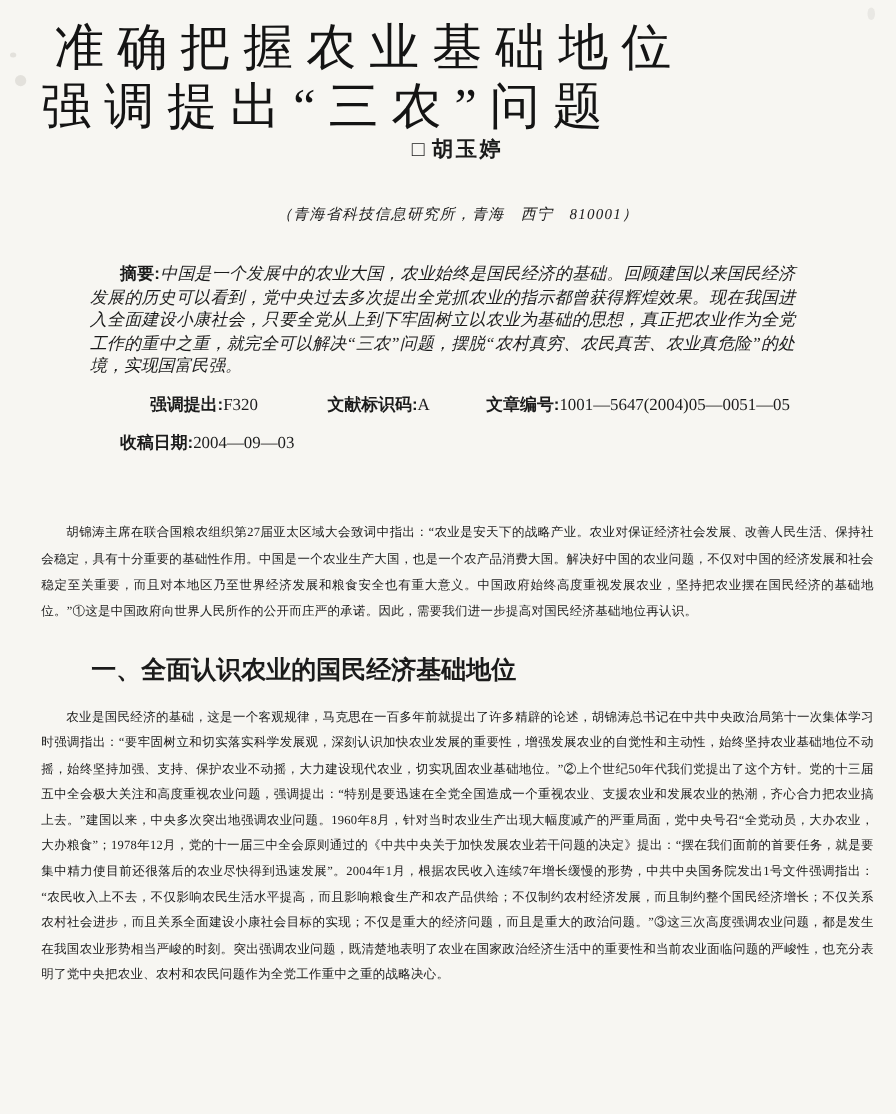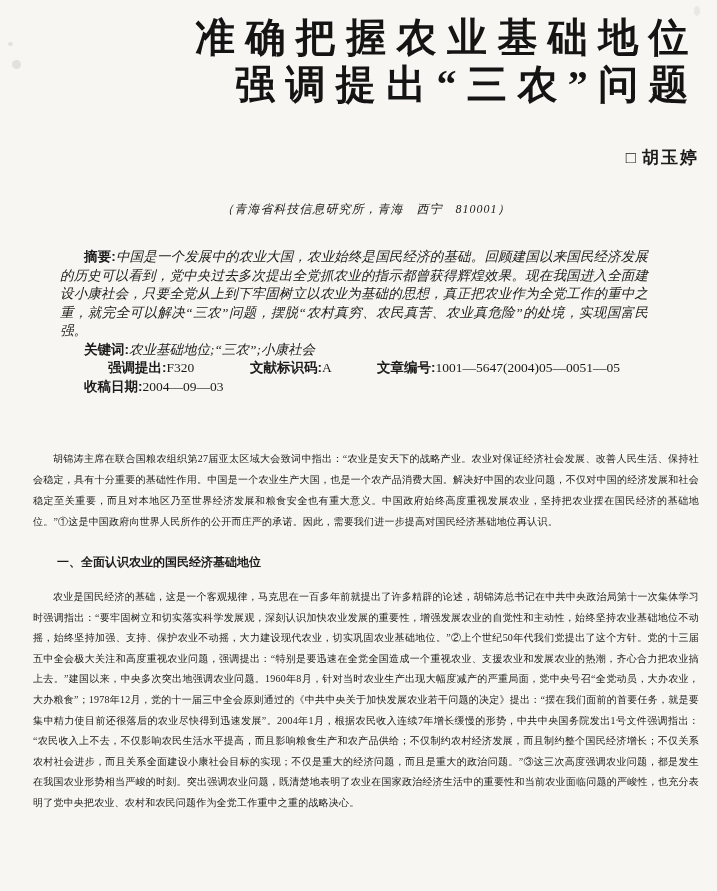--- a/index.html
+++ b/index.html
@@ -8,33 +8,32 @@
     background:#f7f6f2;
     font-family:"Liberation Serif","DejaVu Serif",serif;
     color:#1b1b1b;
     position:relative;
   }
   .content{padding:0 18px 0 33px;}
 
   
   .title{
     margin:14px 0 0 0;
-    text-align:right;
-    font-weight:bold;
+    text-align:left;
+    font-weight:normal;
     font-size:40px;
     line-height:47px;
     letter-spacing:0.26em;
     text-indent:0.26em;
     color:#141414;
   }
 
   
   .author-line{
-    margin-top:38px;
-    text-align:right;
+    text-align:center;
     font-size:17px;
     font-weight:bold;
     font-family:"Liberation Sans","DejaVu Sans",sans-serif;
     letter-spacing:2px;
   }
   .author-line .marker{font-weight:normal;margin-right:4px;}
 
   
   .affiliation{
     margin-top:32px;
@@ -43,21 +42,21 @@
     font-style:italic;
     letter-spacing:1px;
   }
 
   
   .meta-block{
     margin:30px 51px 0 27px;
     font-size:13.5px;
     line-height:18.5px;
   }
-  .meta-block p{margin:0;text-align:justify;}
+  .meta-block p{margin:12px;text-align:justify;}
   .meta-label{
     font-weight:bold;
     font-style:normal;
     font-family:"Liberation Sans","DejaVu Sans",sans-serif;
   }
   .kai{font-style:italic;}
   .abstract-p{text-indent:24px;}
   .keywords-p{text-indent:24px;}
   .meta-line{text-indent:24px;white-space:nowrap;}
   .meta-group{display:inline-block;}
@@ -69,21 +68,21 @@
     margin:0;
     font-size:10px;
     line-height:21px;
     text-align:justify;
     text-indent:2em;
     letter-spacing:0.2px;
   }
   .intro{margin-top:52px;}
   .section-heading{
     margin:22px 0 0 0;
-    font-size:12px;
+    font-size:20px;
     font-weight:bold;
     font-family:Liberation Sans, sans-serif;
     text-indent:2em;
   }
   .para2{margin-top:16px;line-height:20.6px;}
 
   
   .artifact{position:absolute;border-radius:50%;background:#c9c7c2;opacity:.45;}
   .a1{left:12px;top:60px;width:9px;height:9px;}
   .a2{left:8px;top:42px;width:5px;height:4px;}
@@ -105,21 +104,20 @@
 
   <div class="author-line">
     <span class="marker">□</span><span>胡玉婷</span>
   </div>
 
   <div class="affiliation">（青海省科技信息研究所，青海　西宁　810001）</div>
 
   <div class="meta-block">
     <p class="abstract-p"><span class="meta-label">摘要:</span><span class="kai">中国是一个发展中的农业大国，农业始终是国民经济的基础。回顾建国以来国民经济发展的历史可以看到，党中央过去多次提出全党抓农业的指示都曾获得辉煌效果。现在我国进入全面建设小康社会，只要全党从上到下牢固树立以农业为基础的思想，真正把农业作为全党工作的重中之重，就完全可以解决“三农”问题，摆脱“农村真穷、农民真苦、农业真危险”的处境，实现国富民强。</span></p>
 
-    <p class="keywords-p"><span class="meta-label">关键词:</span><span class="kai">农业基础地位;“三农”;小康社会</span></p>
 
     <p class="meta-line"><span class="meta-group clc"><span class="meta-label">强调提出:</span><span>F320</span></span><span class="meta-group code"><span class="meta-label">文献标识码:</span><span>A</span></span><span class="meta-group"><span class="meta-label">文章编号:</span><span>1001—5647(2004)05—0051—05</span></span></p>
 
     <p class="meta-line"><span class="meta-label">收稿日期:</span><span>2004—09—03</span></p>
   </div>
 
   <p class="body-para intro">胡锦涛主席在联合国粮农组织第27届亚太区域大会致词中指出：“农业是安天下的战略产业。农业对保证经济社会发展、改善人民生活、保持社会稳定，具有十分重要的基础性作用。中国是一个农业生产大国，也是一个农产品消费大国。解决好中国的农业问题，不仅对中国的经济发展和社会稳定至关重要，而且对本地区乃至世界经济发展和粮食安全也有重大意义。中国政府始终高度重视发展农业，坚持把农业摆在国民经济的基础地位。”①这是中国政府向世界人民所作的公开而庄严的承诺。因此，需要我们进一步提高对国民经济基础地位再认识。</p>
 
   <h2 class="section-heading">一、全面认识农业的国民经济基础地位</h2>
 

